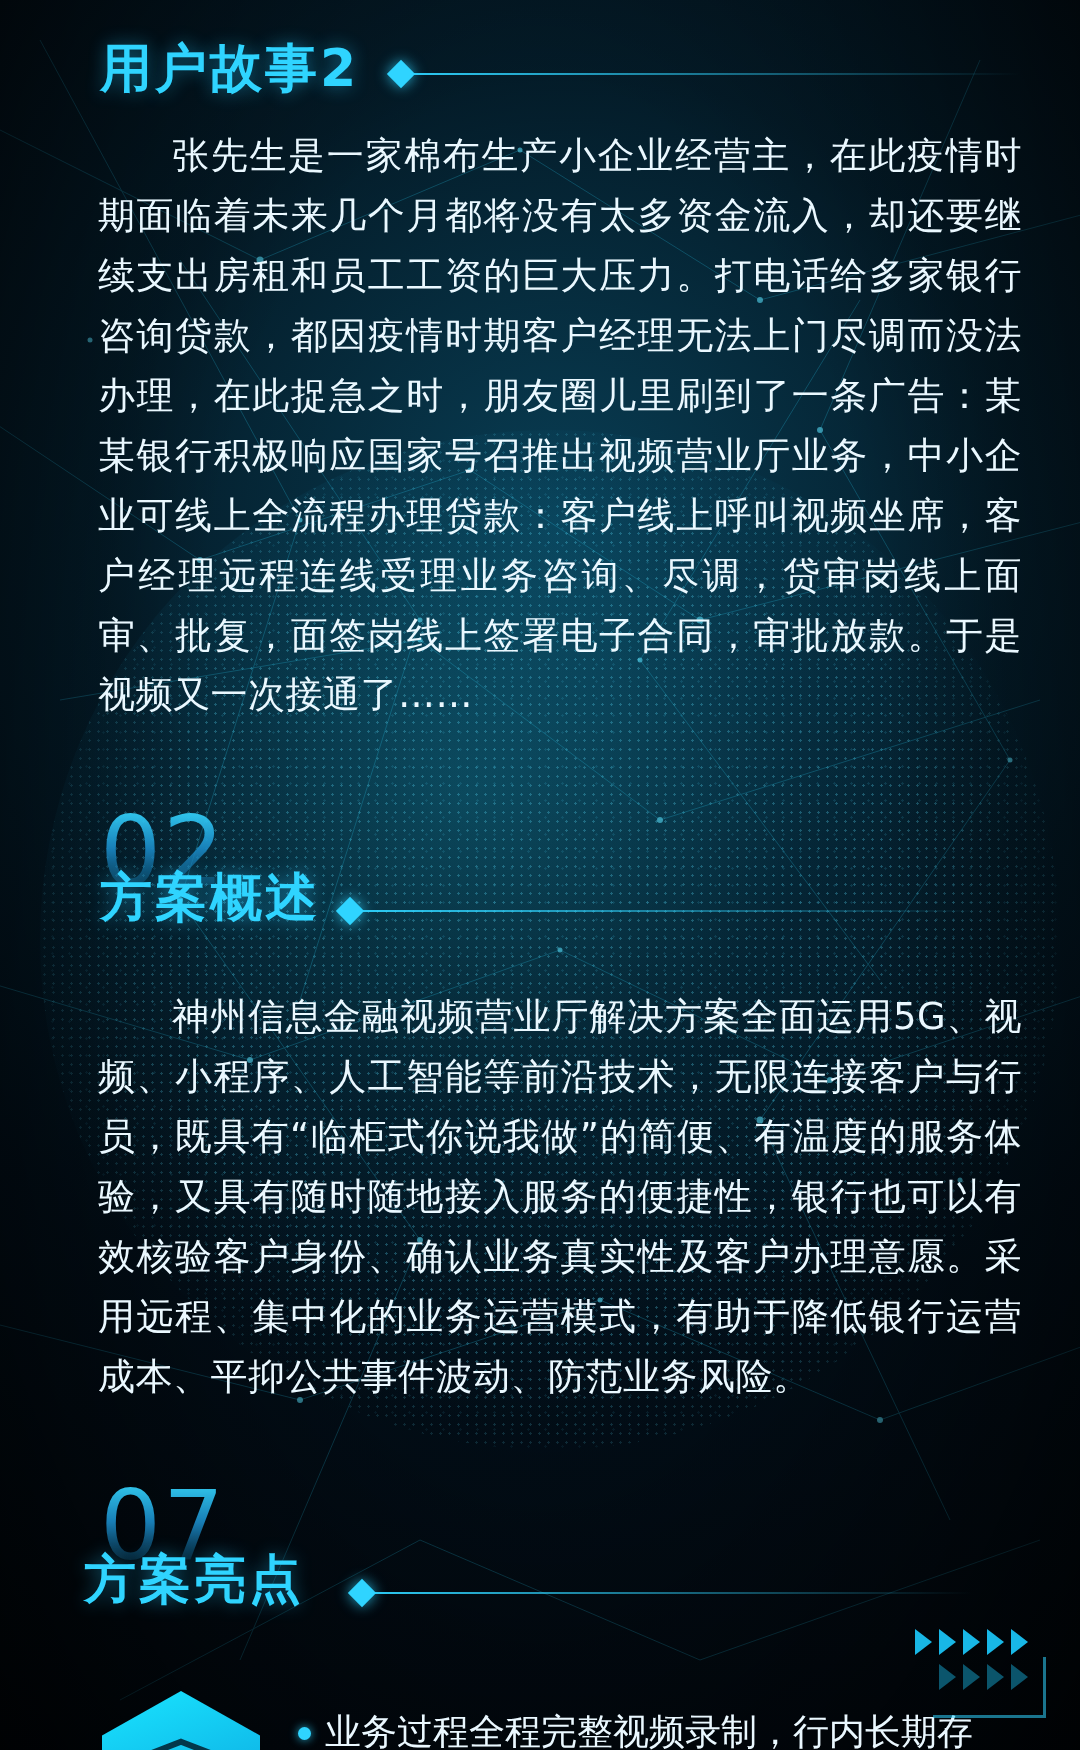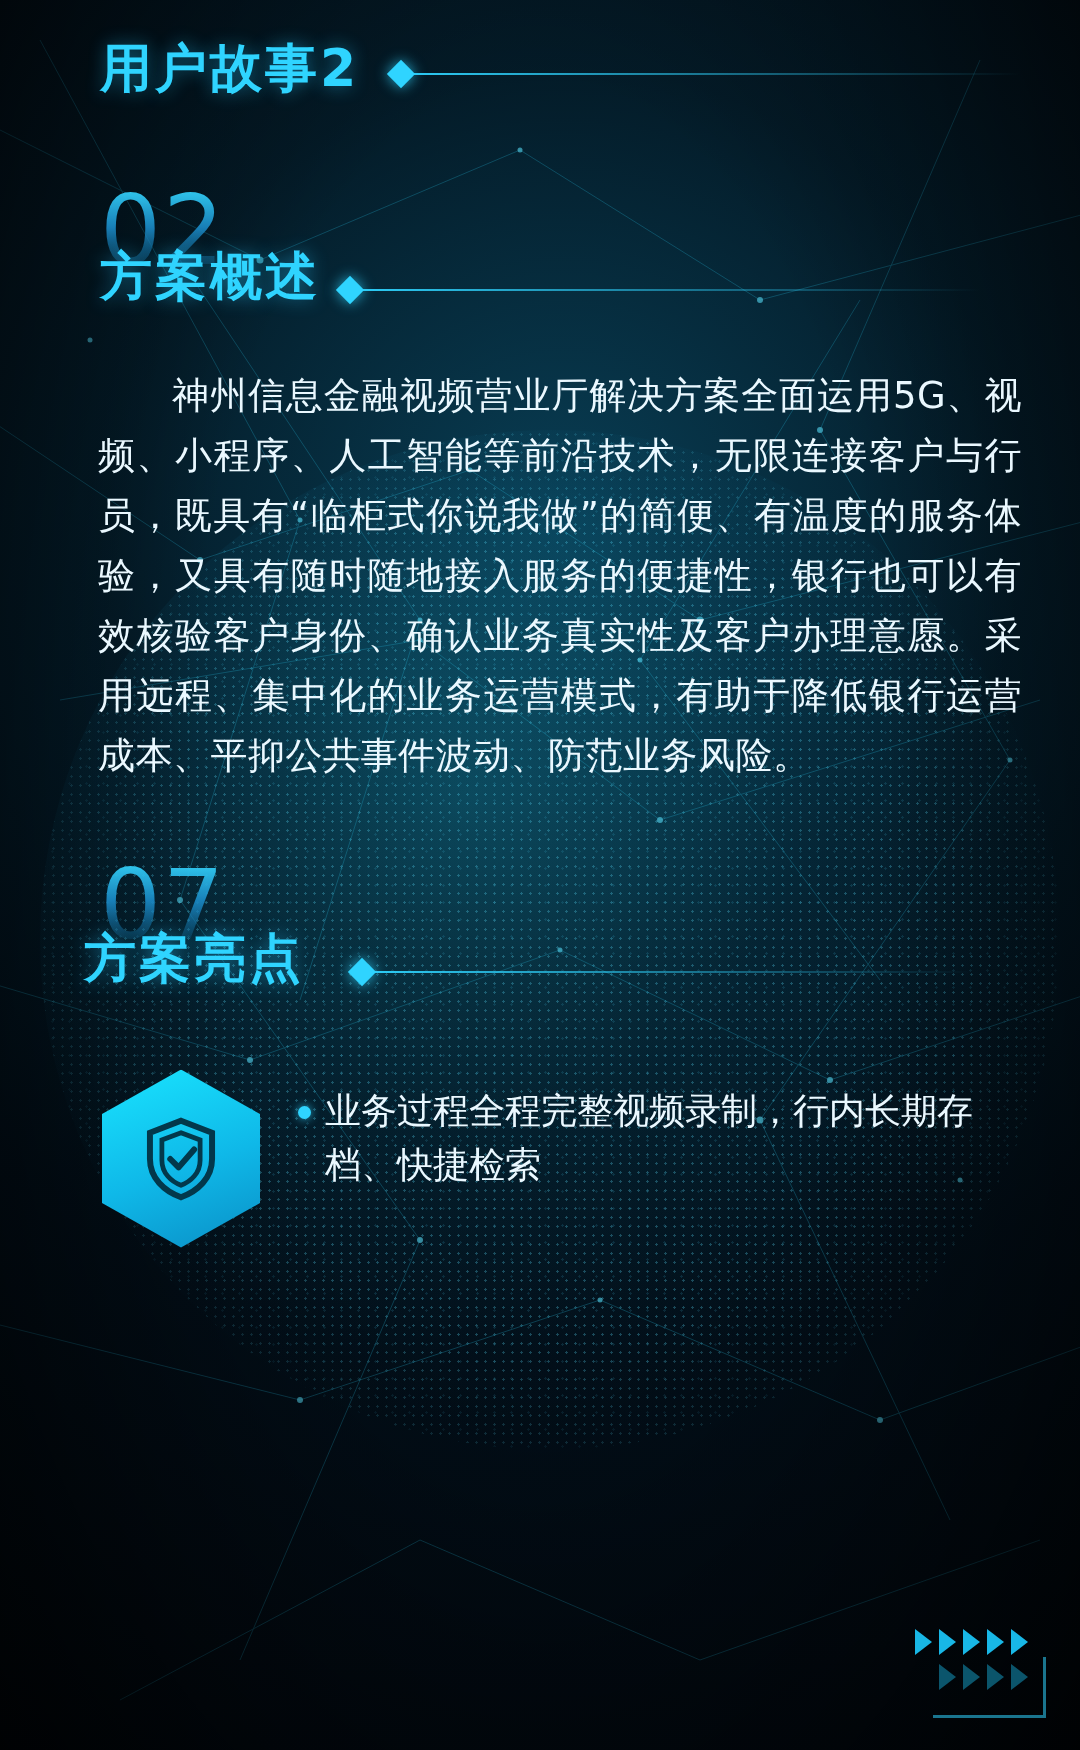--- a/index.html
+++ b/index.html
@@ -280,20 +280,21 @@
 <div class="page">
 
   <section id="story2">
     <div class="head-row">
       <div class="sec-title">用户故事2</div>
       <div class="title-rule" style="flex:1">
         <span class="diamond"></span>
         <span class="rule-line"></span>
       </div>
     </div>
+    <p class="body">张先生是一家棉布生产小企业经营主，在此疫情时期面临着未来几个月都将没有太多资金流入，却还要继续支出房租和员工工资的巨大压力。打电话给多家银行咨询贷款，都因疫情时期客户经理无法上门尽调而没法办理，在此捉急之时，朋友圈儿里刷到了一条广告：某某银行积极响应国家号召推出视频营业厅业务，中小企业可线上全流程办理贷款：客户线上呼叫视频坐席，客户经理远程连线受理业务咨询、尽调，贷审岗线上面审、批复，面签岗线上签署电子合同，审批放款。于是视频又一次接通了……</p>
   </section>
 
   <section id="sec02">
     <div class="num-block">
       <div class="big-num">02</div>
       <div class="sec-title">方案概述</div>
       <div class="title-rule">
         <span class="diamond"></span>
         <span class="rule-line"></span>
       </div>

